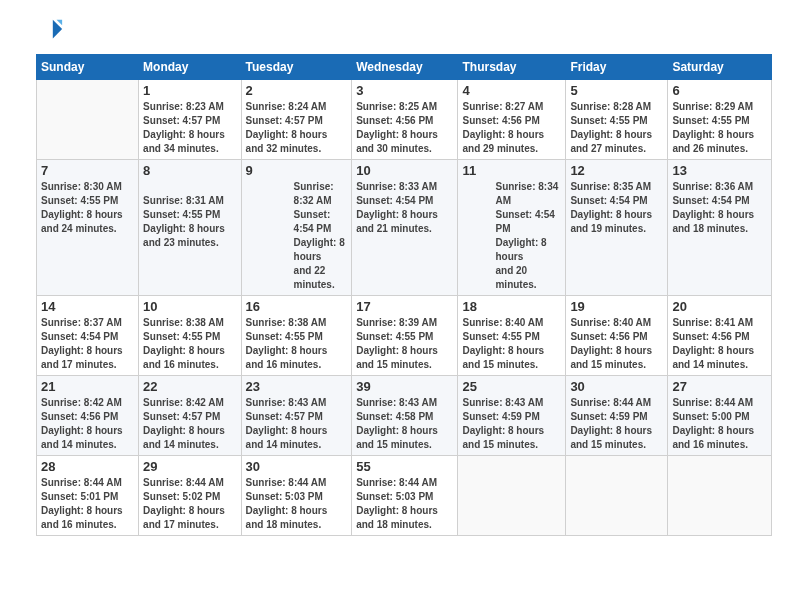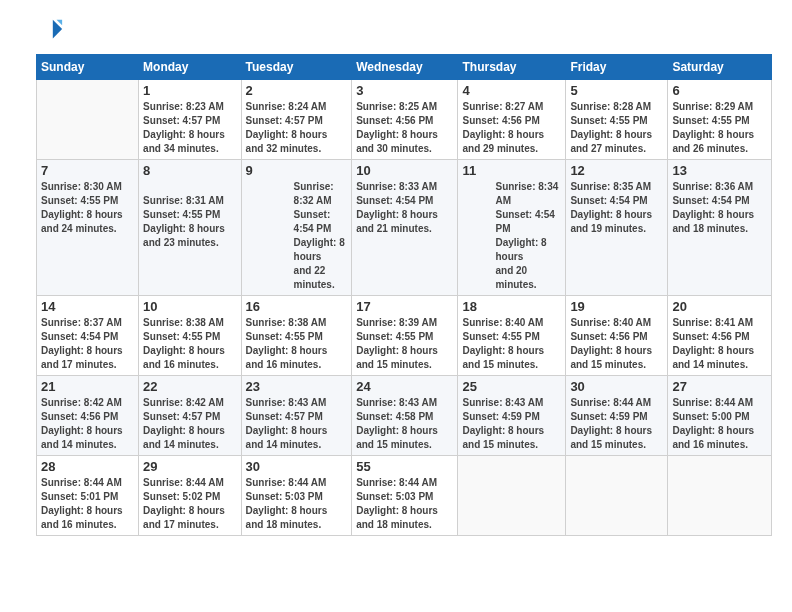--- a/index.html
+++ b/index.html
@@ -294,21 +294,21 @@
 and 14 minutes.</div>
           </td>
           <td>
             <div class="day-number">23</div>
             <div class="day-info" style="white-space: pre-line;">Sunrise: 8:43 AM
 Sunset: 4:57 PM
 Daylight: 8 hours
 and 14 minutes.</div>
           </td>
           <td>
-            <div class="day-number">24</div>
+            <div class="day-number">39</div>
             <div class="day-info" style="white-space: pre-line;">Sunrise: 8:43 AM
 Sunset: 4:58 PM
 Daylight: 8 hours
 and 15 minutes.</div>
           </td>
           <td>
             <div class="day-number">25</div>
             <div class="day-info" style="white-space: pre-line;">Sunrise: 8:43 AM
 Sunset: 4:59 PM
 Daylight: 8 hours

